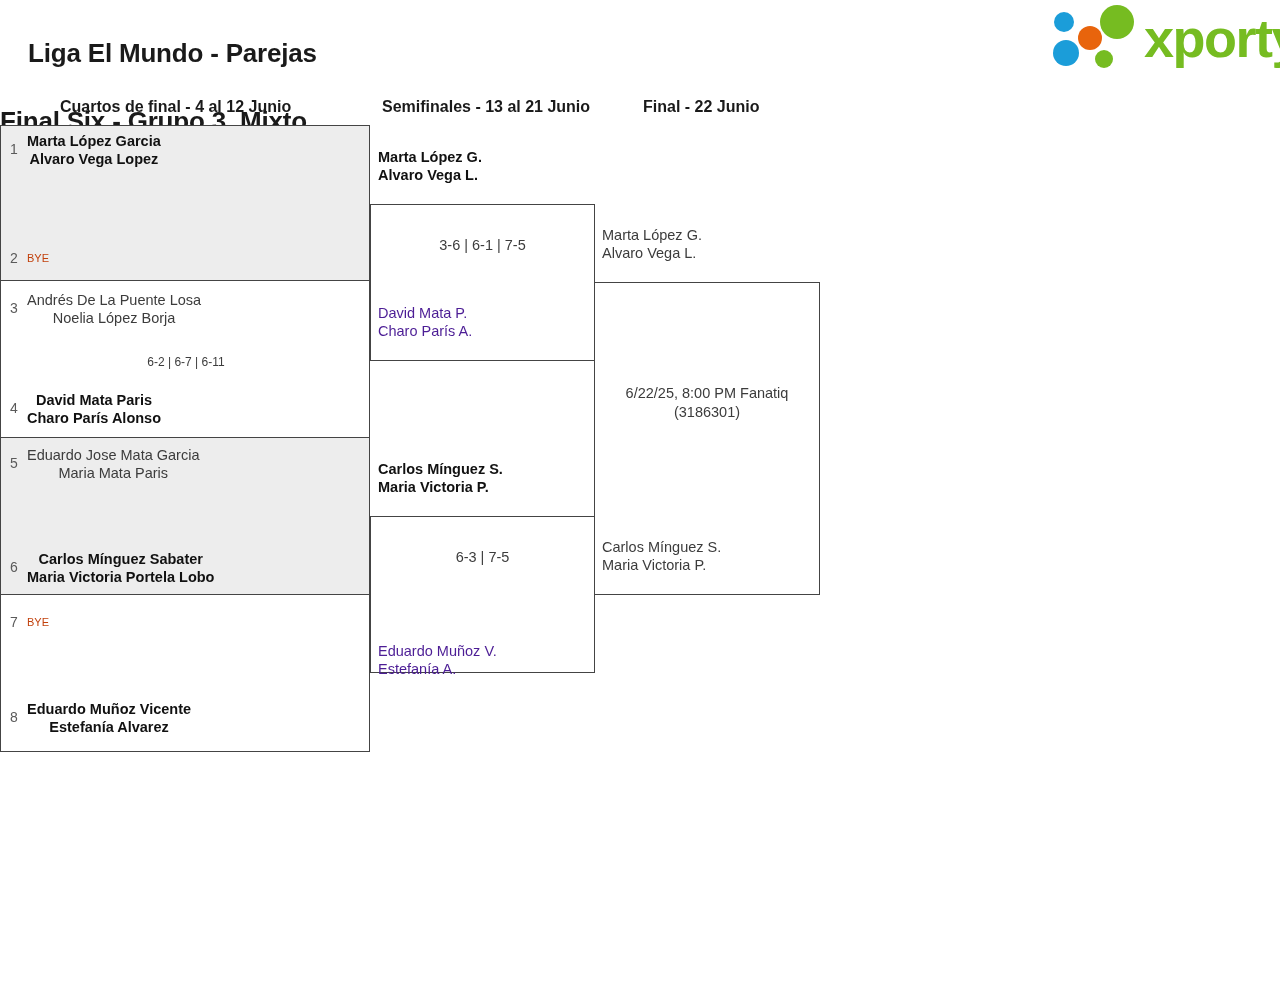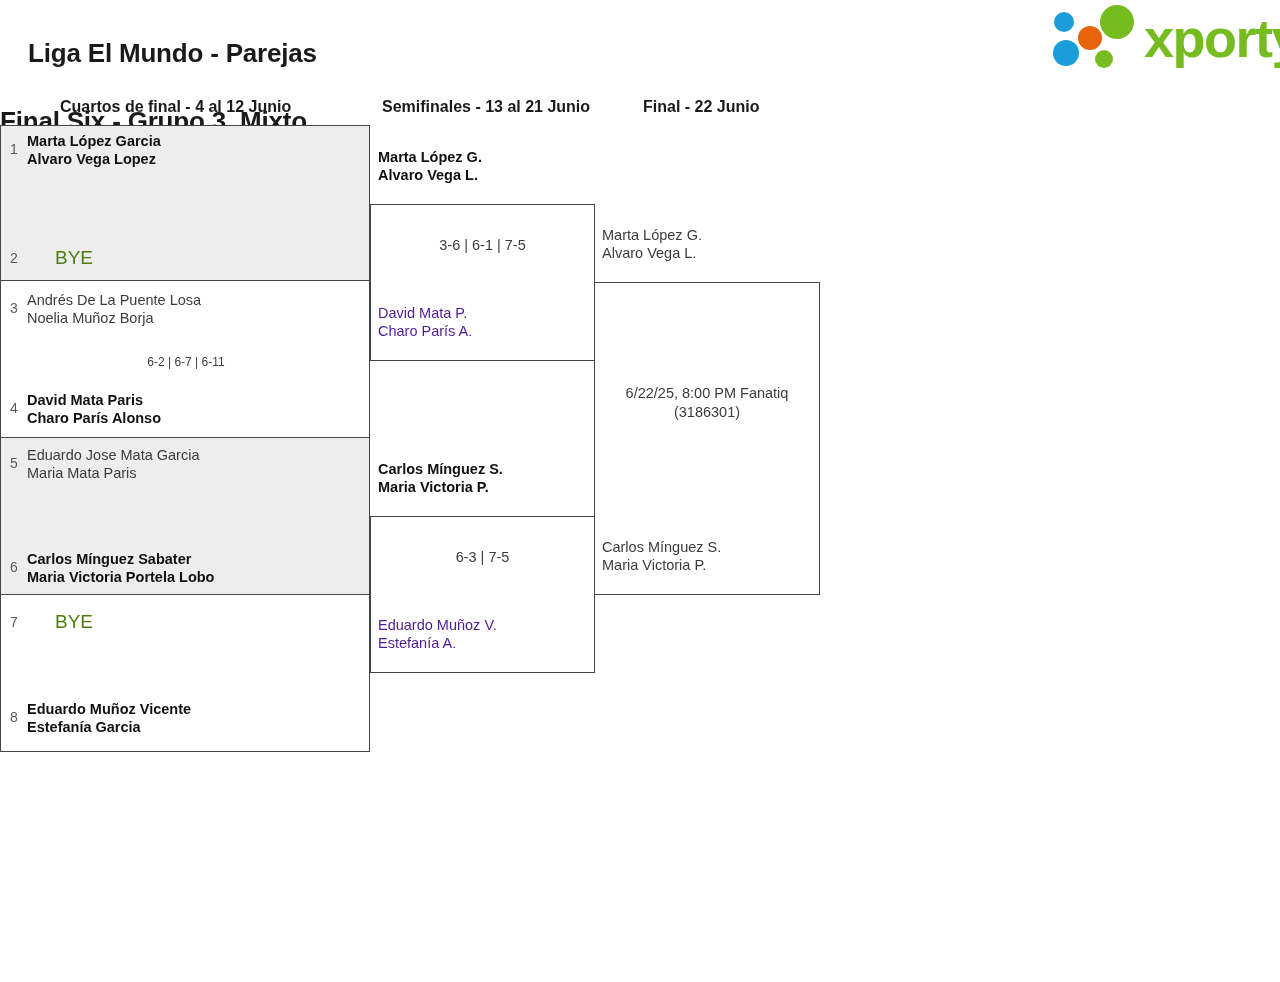--- a/index.html
+++ b/index.html
@@ -96,35 +96,34 @@
     line-height: 18px;
     padding-top: 8px;
   }
   .names {
     font-size: 14.5px;
     line-height: 18px;
     color: #3c3c3c;
     white-space: nowrap;
   }
   .names.win { font-weight: 700; color: #111111; }
-  .names .n { display: block; }
+  .names .n { display: block; text-align: center; }
   .r1-score {
     position: absolute;
     left: 26px;
     width: 318px;
     text-align: center;
     font-size: 12px;
     color: #3c3c3c;
     line-height: 18px;
   }
   .bye {
-    font-size: 19px;
-    line-height: 18px;
-    color: #4d7c0f;
-    margin-left: 28px;
+    font-size: 11px;
+    line-height: 18px;
+    color: #c2410c;
   }
 
   
   .r2-name {
     position: absolute;
     left: 378px;
     font-size: 14.5px;
     line-height: 18px;
     color: #4c1d95;
     white-space: nowrap;
@@ -218,21 +217,21 @@
       <div class="seed">2</div>
       <div class="bye" style="padding-top:8px;">BYE</div>
     </div>
   </div>
 
   <div class="r1-match" style="top:281px;height:157px;">
     <div class="slot" style="top:10px;">
       <div class="seed">3</div>
       <div class="names">
         <span class="n">Andrés De La Puente Losa</span>
-        <span class="n">Noelia Muñoz Borja</span>
+        <span class="n">Noelia López Borja</span>
       </div>
     </div>
     <div class="r1-score" style="top:72px;">6-2 | 6-7 | 6-11</div>
     <div class="slot" style="top:110px;">
       <div class="seed">4</div>
       <div class="names win">
         <span class="n">David Mata Paris</span>
         <span class="n">Charo París Alonso</span>
       </div>
     </div>
@@ -258,21 +257,21 @@
   <div class="r1-match" style="top:595px;height:157px;">
     <div class="slot" style="top:10px;">
       <div class="seed">7</div>
       <div class="bye" style="padding-top:8px;">BYE</div>
     </div>
     <div class="r1-score" style="top:72px;"></div>
     <div class="slot" style="top:105px;">
       <div class="seed">8</div>
       <div class="names win">
         <span class="n">Eduardo Muñoz Vicente</span>
-        <span class="n">Estefanía Garcia</span>
+        <span class="n">Estefanía Alvarez</span>
       </div>
     </div>
   </div>
 
   <div class="r2-name win" style="top:148px;">
     <span class="n">Marta López G.</span>
     <span class="n">Alvaro Vega L.</span>
   </div>
   <div class="r2-box" style="top:204px;height:157px;"></div>
   <div class="r2-score" style="top:236px;">3-6 | 6-1 | 7-5</div>
@@ -280,21 +279,21 @@
     <span class="n">David Mata P.</span>
     <span class="n">Charo París A.</span>
   </div>
 
   <div class="r2-name win" style="top:460px;">
     <span class="n">Carlos Mínguez S.</span>
     <span class="n">Maria Victoria P.</span>
   </div>
   <div class="r2-box" style="top:516px;height:157px;"></div>
   <div class="r2-score" style="top:548px;">6-3 | 7-5</div>
-  <div class="r2-name" style="top:616px;">
+  <div class="r2-name" style="top:642px;">
     <span class="n">Eduardo Muñoz V.</span>
     <span class="n">Estefanía A.</span>
   </div>
 
   <div class="r3-name" style="top:226px;">
     <span class="n">Marta López G.</span>
     <span class="n">Alvaro Vega L.</span>
   </div>
   <div class="r3-box" style="top:282px;height:313px;"></div>
   <div class="r3-score" style="top:384px;">

